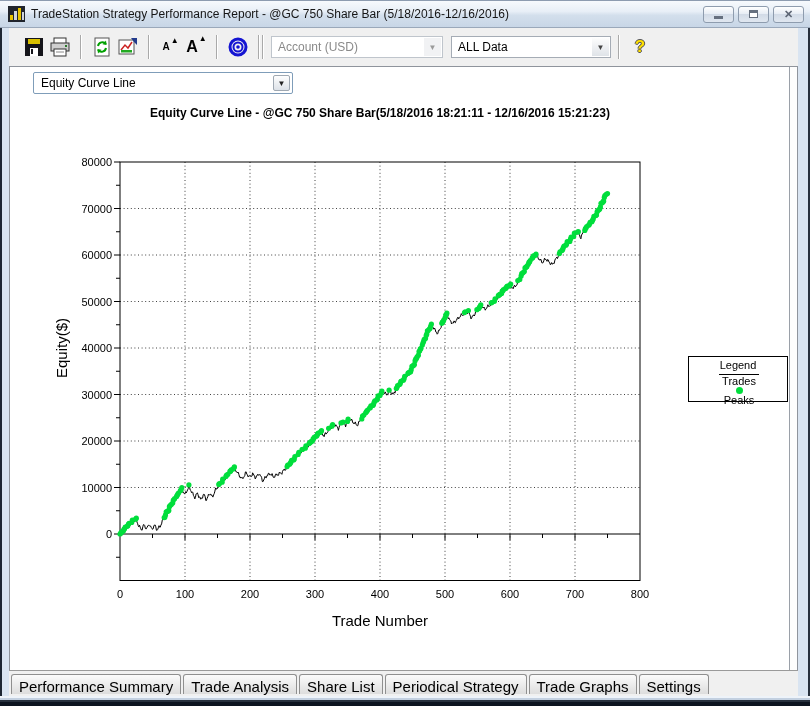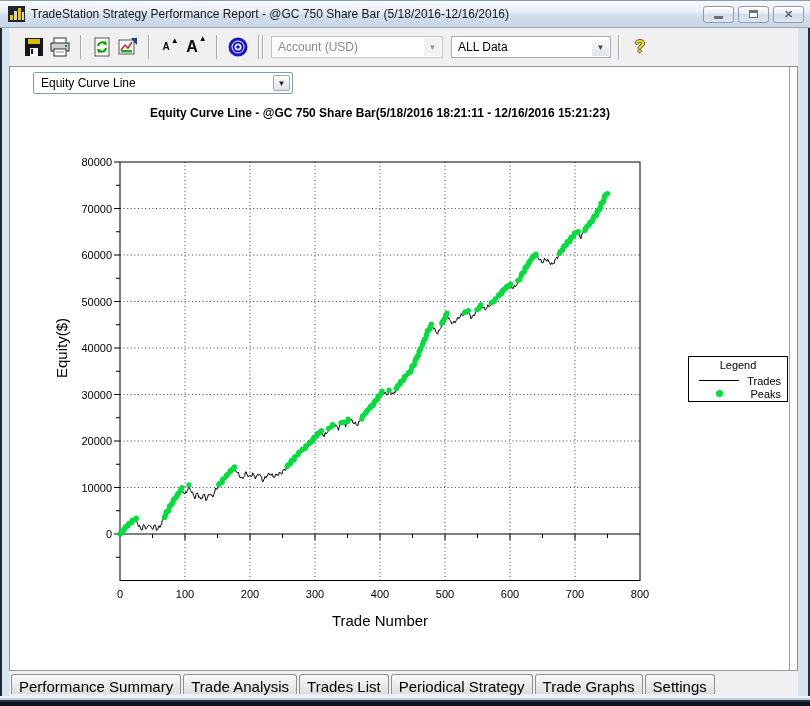--- a/index.html
+++ b/index.html
@@ -50,21 +50,21 @@
     border:1px solid #7f9db9;border-radius:2px;display:flex;align-items:center;font-size:12px;
     color:#000;padding-left:7px;}
   .graph-combo .dbtn{position:absolute;right:2px;top:2px;width:17px;height:16px;border:1px solid #9fa8b2;
     border-radius:2px;background:linear-gradient(180deg,#fefefe,#dde2e8);display:flex;align-items:center;
     justify-content:center;font-size:8px;color:#222;}
   .chart-title{position:absolute;left:0;top:39px;width:740px;text-align:center;font-size:12px;font-weight:bold;color:#000;}
   svg.chart{position:absolute;left:0;top:0;}
   .legend{position:absolute;left:678px;top:289px;width:100px;height:46px;border:1px solid #000;background:#fff;
     font-size:11px;color:#000;padding-top:2px;}
   .legend .ltitle{text-align:center;margin-bottom:3px;}
-  .lrow{display:flex;align-items:center;height:13px;padding:0 6px 0 8px;}
+  .lrow{display:flex;align-items:center;height:13px;padding:0 6px 0 8px;flex-direction:column;}
   .lsample{width:44px;display:flex;align-items:center;justify-content:center;flex:none;}
   .lline{width:40px;height:1px;background:#000;}
   .ldot{width:7px;height:7px;border-radius:50%;}
   .llabel{flex:1;text-align:right;}
 
   
   .tabbar{position:relative;height:26px;background:#f0f0f0;border-top:1px solid #9a9a9a;padding-left:2px;
     display:flex;align-items:flex-start;}
   .tab{margin-top:3px;height:20px;padding:3px 7px 0 7px;font-size:15px;color:#000;white-space:nowrap;
     border:1px solid #8f8f8f;border-bottom:none;border-radius:3px 3px 0 0;
@@ -516,21 +516,21 @@
           <span class="llabel">Peaks</span>
         </div>
       </div>
 
       <div class="right-track"></div>
     </div>
 
     <div class="tabbar">
         <div class="tab">Performance Summary</div>
         <div class="tab">Trade Analysis</div>
-        <div class="tab">Trades List</div>
+        <div class="tab">Share List</div>
         <div class="tab">Periodical Strategy</div>
         <div class="tab">Trade Graphs</div>
         <div class="tab">Settings</div>
       </div>
   </div>
 
   <div class="frame-left"></div>
   <div class="frame-right"></div>
   <div class="frame-bottom"></div>
 </div>

